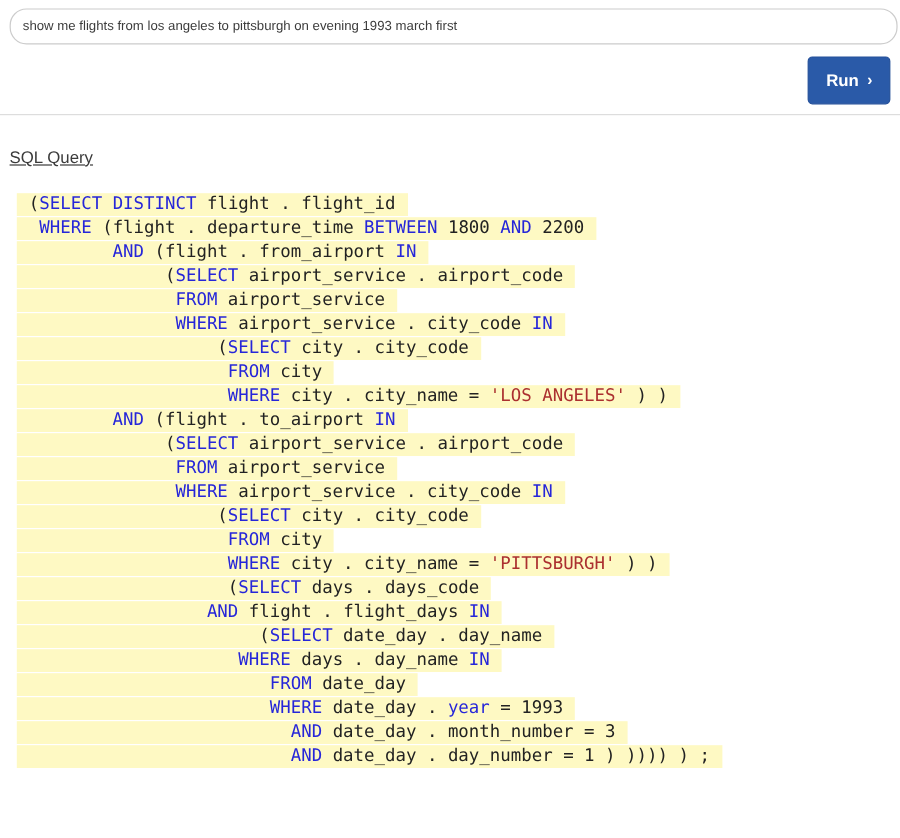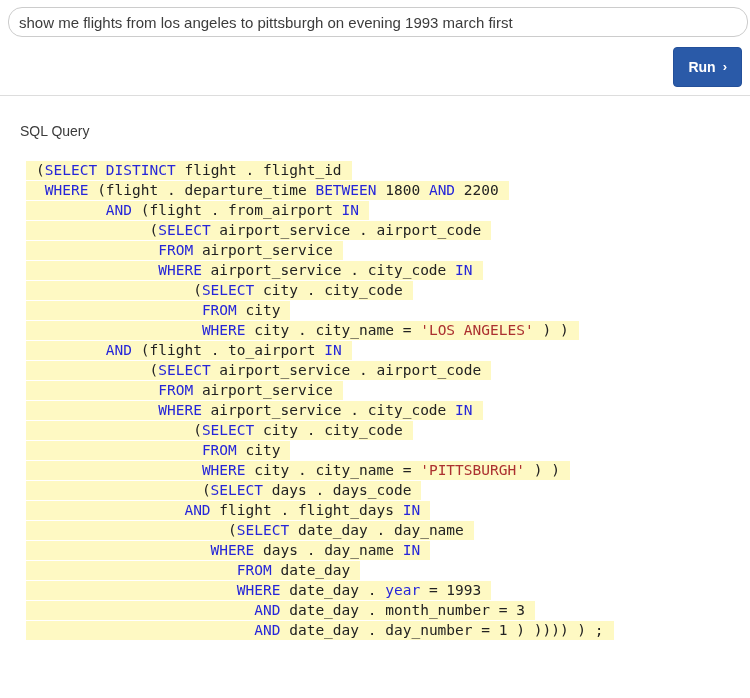--- a/index.html
+++ b/index.html
@@ -3,35 +3,35 @@
 <meta charset="utf-8">
 <style>
   html,body{margin:0;padding:0;background:#ffffff;width:750px;height:698px;overflow:hidden;}
   body{font-family:"Liberation Sans", sans-serif;color:#3b3b3b;}
 
   .top{padding:7px 8px 0 8px;}
   .field-label{font-size:14px;color:#3b3b3b;margin-bottom:8px;}
   .utterance-input{
     display:block;width:718px;height:28px;
     border:1px solid #cccccc;border-radius:14px;
-    padding:0 10px;font-size:15px;color:#3c3c3c;
+    padding:0 10px;font-size:11px;color:#3c3c3c;
     font-family:"Liberation Sans", sans-serif;outline:none;background:#fff;
   }
   .run-row{display:flex;justify-content:flex-end;margin-top:10px;padding-bottom:8px;}
   .run-button{
     display:inline-flex;align-items:center;gap:7px;
     background:var(--accent,#2a5aa8);border:1px solid #24509a;border-radius:4px;
     color:#ffffff;font-size:14px;font-weight:700;
     padding:6px 14px;height:40px;box-sizing:border-box;cursor:pointer;
     font-family:"Liberation Sans", sans-serif;
   }
   .run-chevron{font-size:13px;font-weight:700;transform:translateY(-1px);}
   .divider{border:none;border-top:1px solid #dddddd;margin:0;}
 
-  .sql-section{padding:27px 8px 0 20px;}
+  .sql-section{padding:27px 8px 0 8px;text-decoration:underline;}
   .sql-label{font-size:14px;color:#3b3b3b;}
   .code-block{margin:22px 0 0 6px;}
   .code-line{height:20px;}
   .code-line > span{
     display:inline-block;white-space:pre;
     background:#fef9c3;
     height:19px;line-height:19px;
     padding:0 10px;
     font-family:"DejaVu Sans Mono","Liberation Mono",monospace;
     font-size:14.5px;color:#222222;

